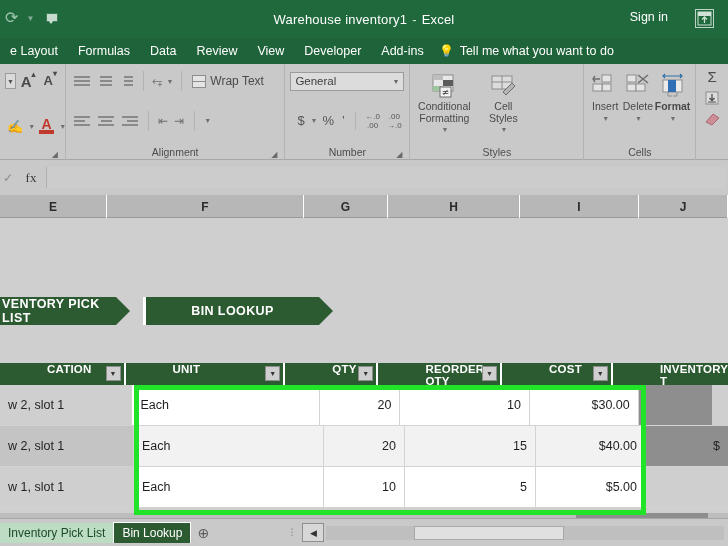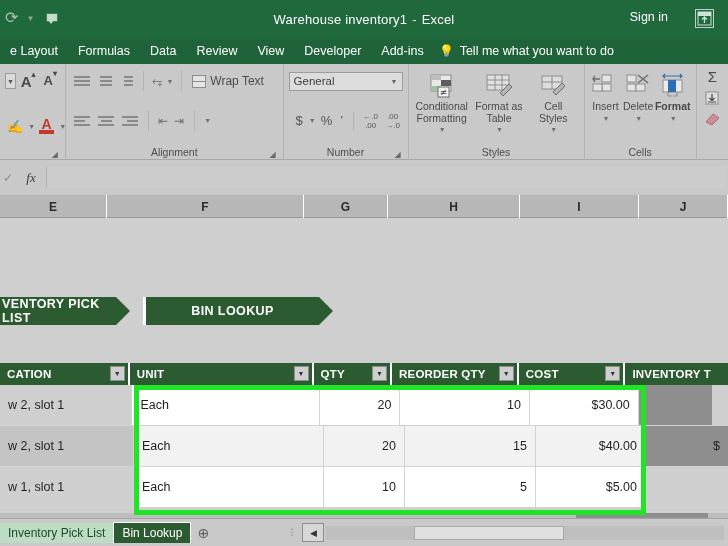--- a/index.html
+++ b/index.html
@@ -149,21 +149,21 @@
     height: 21px; display: flex; align-items: center; justify-content: center;
     font-size: 15px; color: #4d4d4d; cursor: pointer;
   }
 
   
   #formula-bar {
     position: absolute; left: 0; top: 161px; width: 728px; height: 33px;
     background: #c9c9c9; display: flex; align-items: center;
   }
   #enter-check { width: 16px; text-align: center; font-size: 12px; color: #8b8b8b; cursor: pointer; }
-  #fx-btn { width: 30px; text-align: center; font-size: 13px; font-style: italic;
+  #fx-btn { width: 30px; text-align: center; font-size: 13px; 
             color: #3b3b3b; cursor: pointer; font-family: "Liberation Serif", serif; }
   #formula-input {
     flex: 1; height: 21px; margin-right: 2px; background: #cccccc;
     border: none; border-left: 1px solid #b0b0b0;
     font-size: 12px; color: #222; padding-left: 4px; outline: none;
   }
 
   
   #col-headers {
     position: absolute; left: 0; top: 195px; width: 728px; height: 23px;
@@ -195,23 +195,23 @@
     left: 143px; width: 190px; justify-content: center; padding-right: 14px;
     border-left: 3px solid #ffffff;
   }
 
   
   #thead {
     position: absolute; left: 0; top: 145px; width: 728px; height: 22px;
     background: #2c5b32; display: flex; align-items: stretch;
   }
   .th {
-    position: relative; display: flex; align-items: center;
+    position: relative; display: flex; 
     color: #ffffff; font-size: 11.5px; font-weight: 700; letter-spacing: .2px;
-    border-right: 2px solid #ffffff; padding-left: 7px;
+    border-right: 2px solid #ffffff; padding-left: 7px; margin-left: 40px;
   }
   .filter-btn {
     position: absolute; right: 3px; top: 3px; width: 15px; height: 15px;
     background: #cfcfcf; border: 1px solid #8d8d8d;
     display: flex; align-items: center; justify-content: center;
     font-size: 7px; color: #333; cursor: pointer;
   }
 
   
   #tbody { position: absolute; left: 0; top: 167px; width: 728px; }
@@ -432,35 +432,20 @@
             <rect x="3" y="13" width="10" height="5" fill="#9ec69e"></rect>
             <rect x="10" y="14" width="11" height="10" fill="#f2f2f2" stroke="#6e6e6e"></rect>
             <text x="15.5" y="22" font-size="9" fill="#333" text-anchor="middle" font-family="DejaVu Sans">≠</text>
           </svg>
         </span>
         <span>Conditional</span>
         <span>Formatting</span>
         <span class="dd-caret">▼</span>
       </div>
 
-      <div class="bigbtn">
-        <span class="glyph">
-          <svg width="30" height="26" viewBox="0 0 30 26">
-            <rect x="3" y="2" width="22" height="15" fill="#e0e0e0" stroke="#8d8d8d"></rect>
-            <line x1="3" y1="7" x2="25" y2="7" stroke="#8d8d8d"></line>
-            <line x1="3" y1="12" x2="25" y2="12" stroke="#8d8d8d"></line>
-            <line x1="11" y1="2" x2="11" y2="17" stroke="#8d8d8d"></line>
-            <line x1="18" y1="2" x2="18" y2="17" stroke="#8d8d8d"></line>
-            <path d="M16 20 L25 11 L28 14 L19 23 Z" fill="#b5b5b5" stroke="#6e6e6e"></path>
-          </svg>
-        </span>
-        <span>Format as</span>
-        <span>Table</span>
-        <span class="dd-caret">▼</span>
-      </div>
 
       <div class="bigbtn">
         <span class="glyph">
           <svg width="30" height="26" viewBox="0 0 30 26">
             <rect x="4" y="3" width="20" height="13" fill="#dcdcdc" stroke="#8d8d8d"></rect>
             <line x1="4" y1="9" x2="24" y2="9" stroke="#8d8d8d"></line>
             <line x1="14" y1="3" x2="14" y2="16" stroke="#8d8d8d"></line>
             <path d="M15 19 L24 10 L27 13 L18 22 Z" fill="#b5b5b5" stroke="#6e6e6e"></path>
           </svg>
         </span>

